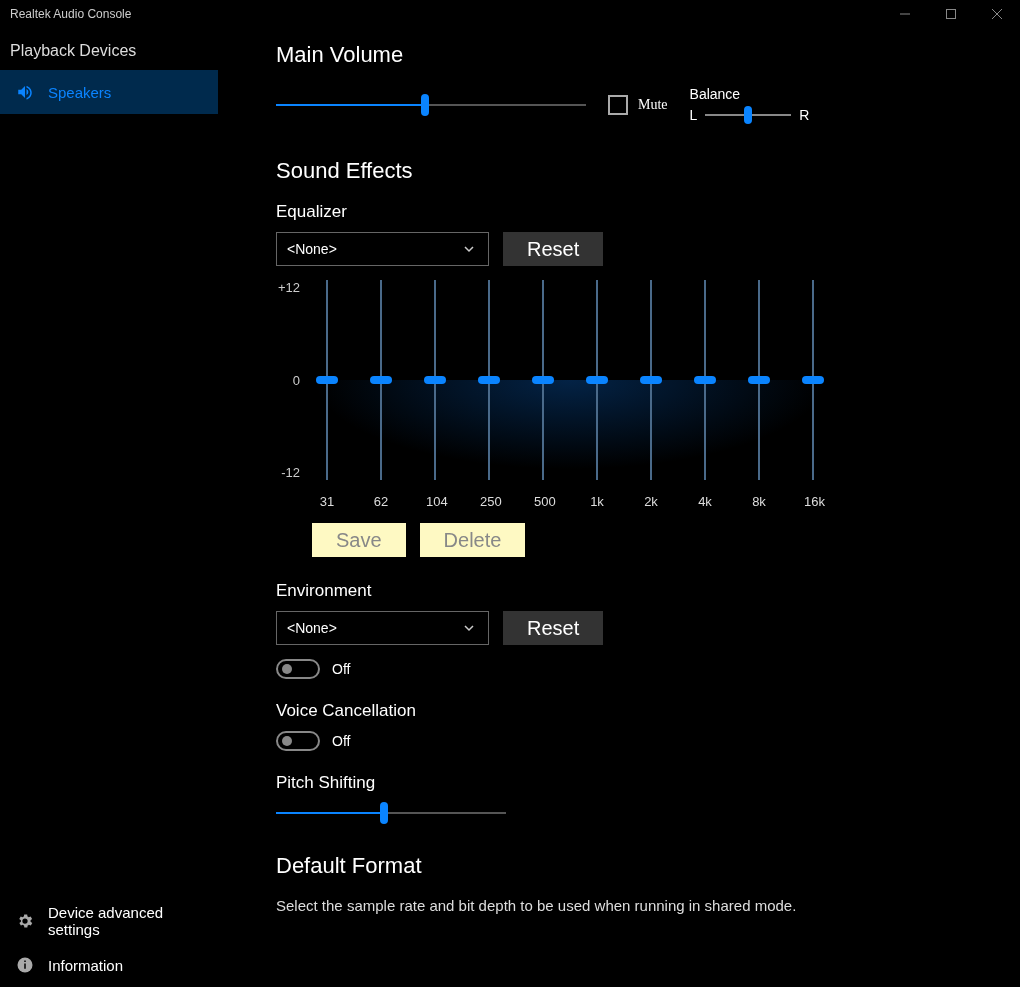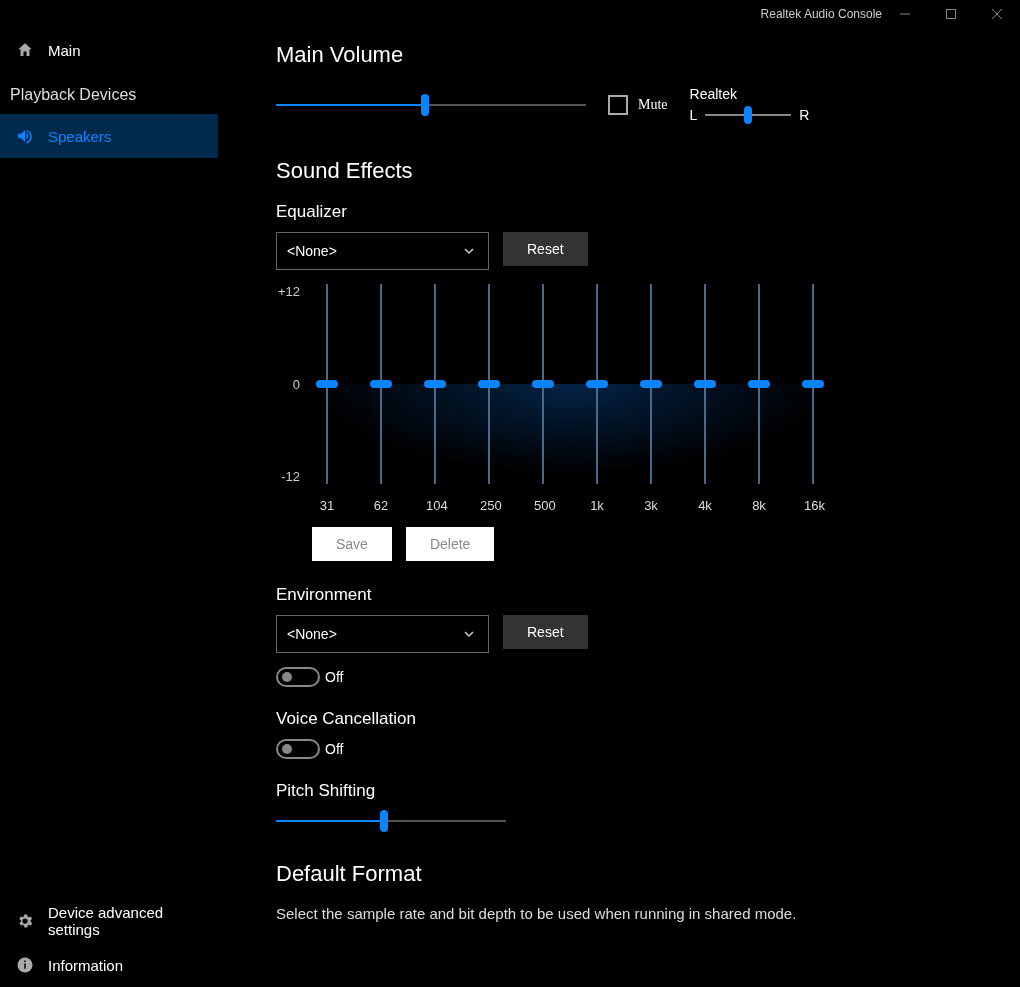--- a/index.html
+++ b/index.html
@@ -7,21 +7,21 @@
   background: #000;
   color: #fff;
   font-family: "Segoe UI", Arial, sans-serif;
   font-size: 14px;
   width: 1020px;
   height: 987px;
   overflow: hidden;
 }
 .titlebar {
   display: flex;
-  justify-content: flex-end;
+  justify-content: space-between;
   align-items: center;
   height: 28px;
   padding: 0 0 0 10px;
   font-size: 12px;
   color: #ccc;
 }
 .window-controls {
   display: flex;
 }
 .winbtn {
@@ -164,39 +164,39 @@
   height: 18px;
   background: #0a84ff;
   border-radius: 4px;
   transform: translate(-50%, -50%);
 }
 .dropdown {
   display: inline-flex;
   align-items: center;
   justify-content: space-between;
   border: 1px solid #666;
-  padding: 18px 10px;
+  padding: 10px 10px;
   width: 213px;
   height: 34px;
   color: #fff;
 }
 .btn {
   display: inline-flex;
   align-items: center;
   justify-content: center;
   background: #333;
   color: #fff;
   height: 34px;
   padding: 0 24px;
   border: none;
-  font-size: 14px;
+  font-size: 20px;
 }
 .btn.disabled {
   color: #888;
-  background: #ffffff;
+  background: #fef9c3;
 }
 .eq-row {
   display: flex;
   gap: 14px;
   margin-bottom: 14px;
 }
 .eq-area {
   display: flex;
   gap: 12px;
   margin-bottom: 14px;
@@ -257,21 +257,21 @@
   color: #ddd;
   margin-bottom: 14px;
 }
 .eq-freq-row span {
   width: 18px;
   text-align: center;
 }
 .toggle-row {
   display: flex;
   align-items: center;
-  gap: 5px;
+  gap: 12px;
   margin: 10px 0 22px;
 }
 .toggle {
   width: 44px;
   height: 20px;
   border: 2px solid #888;
   border-radius: 12px;
   position: relative;
 }
 .toggle .knob {
@@ -315,28 +315,20 @@
           <line x1="0" y1="0" x2="10" y2="10" stroke="#888" stroke-width="1"></line>
           <line x1="10" y1="0" x2="0" y2="10" stroke="#888" stroke-width="1"></line>
         </svg>
     </div>
   </div>
 </div>
 
 <div class="app-body">
   <div class="sidebar">
     <div class="sidebar-top">
-      <div class="nav-item">
-        <span class="icon">
-          <svg width="18" height="18" viewBox="0 0 24 24" fill="#aaa">
-              <path d="M12 3l9 8h-3v9h-4v-6h-4v6H6v-9H3z"></path>
-            </svg>
-        </span>
-        <span>Main</span>
-      </div>
       <div class="nav-header">Playback Devices</div>
       <div class="nav-item selected">
         <span class="icon">
           <svg width="18" height="18" viewBox="0 0 24 24" fill="#0a84ff">
               <path d="M3 9v6h4l5 5V4L7 9H3zm13.5 3a4.5 4.5 0 00-2.5-4v8a4.5 4.5 0 002.5-4zm-2.5-8v2.1c2.9.9 5 3.6 5 6.9s-2.1 6-5 6.9V22c4-1 7-4.6 7-9s-3-8-7-9z"></path>
             </svg>
         </span>
         <span>Speakers</span>
       </div>
     </div>
@@ -368,21 +360,21 @@
       <div class="hslider" style="width:310px">
         <div class="track"></div>
         <div class="fill" style="width:48%"></div>
         <div class="thumb" style="left:48%"></div>
       </div>
       <div class="mute-check">
         <div class="checkbox"></div>
         <span>Mute</span>
       </div>
       <div class="balance-block">
-        <span>Realtek</span>
+        <span>Balance</span>
         <div class="balance-row">
           <span>L</span>
           <div class="balance-slider">
             <div class="track"></div>
             <div class="thumb" style="left:50%"></div>
           </div>
           <span>R</span>
         </div>
       </div>
     </div>
@@ -452,21 +444,21 @@
           </div>
       </div>
     </div>
     <div class="eq-freq-row">
       <span>31</span>
       <span>62</span>
       <span>104</span>
       <span>250</span>
       <span>500</span>
       <span>1k</span>
-      <span>3k</span>
+      <span>2k</span>
       <span>4k</span>
       <span>8k</span>
       <span>16k</span>
     </div>
     <div class="eq-row" style="padding-left:36px">
       <button class="btn disabled">Save</button>
       <button class="btn disabled">Delete</button>
     </div>
 
     <h3 class="subtitle" style="margin-top:24px">Environment</h3>

